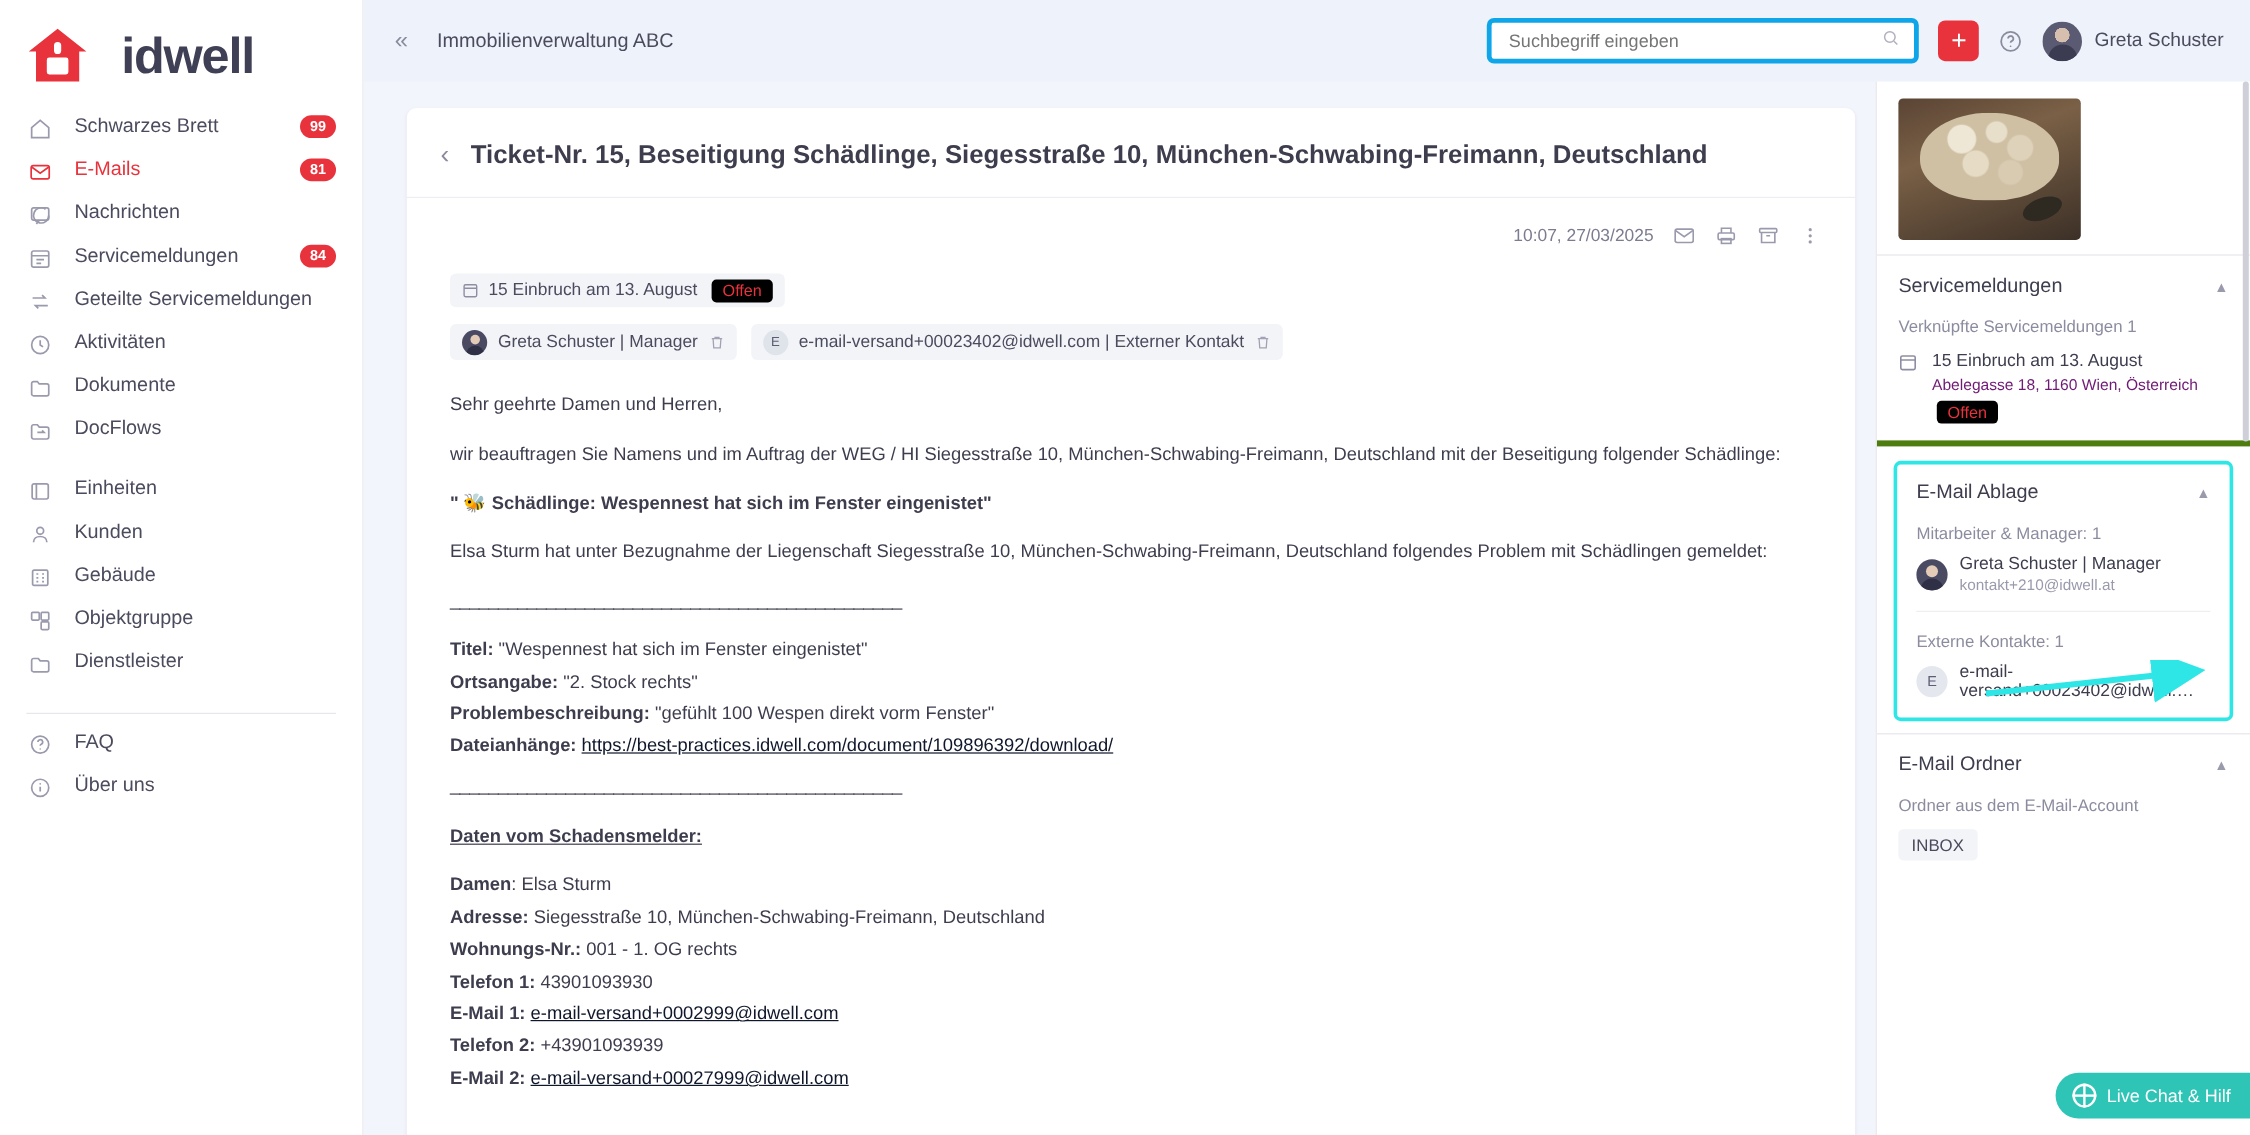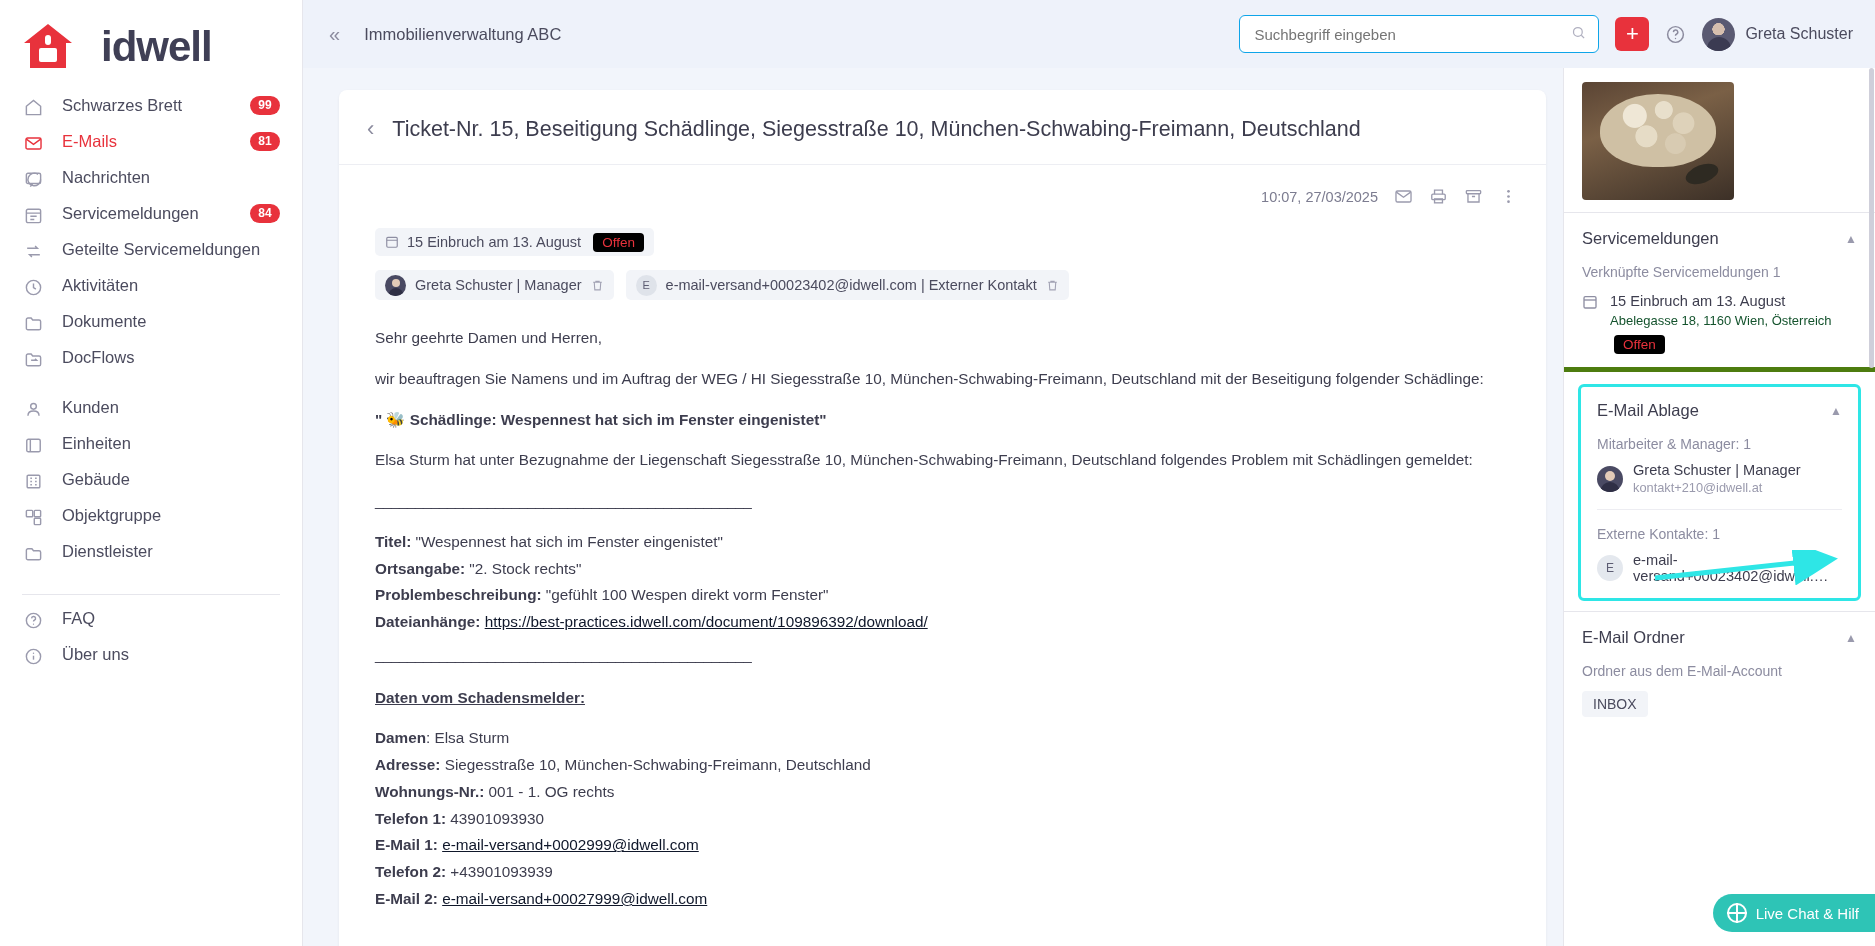--- a/index.html
+++ b/index.html
@@ -52,21 +52,21 @@
   .topbar {
     height: 68px; flex: 0 0 68px; display: flex; align-items: center;
     background: #eef2fa; padding: 0 22px 0 18px; gap: 16px;
   }
   .collapse-btn { color: #8b8b9e; font-size: 20px; cursor: pointer; padding: 0 8px; }
   .org-title { font-size: 16.5px; color: #4b4b5e; }
   .topbar-spacer { flex: 1; }
   .search-box {
     width: 360px; height: 38px; background: #fff; border-radius: 6px;
     display: flex; align-items: center; padding: 0 12px; gap: 20px;
-    border: 1px solid #0ea5e9;
+    border: 4px solid #0ea5e9;
   }
   .search-box input {
     border: 0; outline: 0; flex: 1; font-size: 15px; color: #6c6c80;
     font-family: "Liberation Sans", sans-serif; background: transparent;
   }
   .search-box .mag { color: #b0b0c0; }
   .plus-btn {
     width: 34px; height: 34px; border-radius: 6px; background: #e8323c;
     color: #fff; display: flex; align-items: center; justify-content: center;
     font-size: 22px; cursor: pointer; line-height: 1;
@@ -89,21 +89,21 @@
   .ticket-panel {
     margin: 22px 0 0 36px; background: #fff; border-radius: 8px;
     width: 1207px; height: 900px; overflow: hidden; position: relative;
     box-shadow: 0 1px 3px rgba(0,0,0,.06);
   }
   .ticket-head {
     display: flex; align-items: center; gap: 18px;
     padding: 26px 28px 22px 28px; border-bottom: 1px solid #edeef3;
   }
   .back-arrow { color: #8b8b9e; font-size: 22px; cursor: pointer; }
-  .ticket-title { font-size: 21.5px; color: #3d3d4e; font-weight: 400; }
+  .ticket-title { font-size: 21.5px; color: #3d3d4e; font-weight: 700; }
 
   .mail-body { padding: 22px 28px 0 36px; }
   .mail-meta { display: flex; align-items: flex-start; }
   .mail-from { font-size: 15px; color: #7c7c90; }
   .mail-to { font-size: 15px; color: #7c7c90; margin-top: 10px; display: flex; align-items: center; gap: 8px; }
   .mail-to b { font-weight: 400; color: #6d6d82; }
   .caret { color: #9a9aad; font-size: 11px; }
   .meta-right { margin-left: auto; display: flex; align-items: center; gap: 16px; }
   .mail-date { font-size: 14.5px; color: #7c7c90; }
   .mtool { color: #9a9aad; cursor: pointer; display: flex; align-items: center; }
@@ -176,21 +176,21 @@
   .rp-section {
     border-top: 1px solid #e6e6ec; padding: 16px 18px 14px 18px;
   }
   .rp-sec-head { display: flex; align-items: center; }
   .rp-sec-title { font-size: 16.5px; color: #3d3d4e; }
   .chev { margin-left: auto; color: #9a9aad; font-size: 12px; cursor: pointer; }
   .rp-sub { font-size: 14px; color: #8c8ca0; margin-top: 16px; }
   .linked-item { display: flex; gap: 10px; margin-top: 12px; }
   .linked-ic { color: #8e8ea2; flex: 0 0 18px; margin-top: 2px; }
   .linked-title { font-size: 14.6px; color: #3d3d4e; }
-  .linked-sub { font-size: 13px; color: #14532d; margin-top: 3px; }
+  .linked-sub { font-size: 13px; color: #701a75; margin-top: 3px; }
 
   .ablage {
     margin: 0 10px; border: 3px solid #2ee6e6; border-radius: 6px;
     padding: 14px 8px 14px 8px; position: relative; background: #fff;
   }
   .ablage .inner { padding: 0 8px; }
   .person-row { display: flex; align-items: center; gap: 10px; margin-top: 10px; }
   .person-name { font-size: 14.6px; color: #3d3d4e; }
   .person-mail { font-size: 12.8px; color: #9a9aad; margin-top: 2px; }
   .avatar-sm {
@@ -325,35 +325,35 @@
             </svg>
         </span>
         <span class="label">DocFlows</span>
       </div>
 
       <div class="nav-gap"></div>
 
       <div class="nav-item">
         <span class="ic">
           <svg width="19" height="19" viewBox="0 0 24 24" fill="none" stroke="currentColor" stroke-width="1.8">
+              <rect x="3.5" y="4" width="17" height="16" rx="2"></rect>
+              <path d="M8 4v16"></path>
+            </svg>
+        </span>
+        <span class="label">Einheiten</span>
+      </div>
+
+      <div class="nav-item">
+        <span class="ic">
+          <svg width="19" height="19" viewBox="0 0 24 24" fill="none" stroke="currentColor" stroke-width="1.8">
               <circle cx="12" cy="8" r="3.6"></circle>
               <path d="M5 20c0-3.8 3.1-6 7-6s7 2.2 7 6"></path>
             </svg>
         </span>
         <span class="label">Kunden</span>
-      </div>
-
-      <div class="nav-item">
-        <span class="ic">
-          <svg width="19" height="19" viewBox="0 0 24 24" fill="none" stroke="currentColor" stroke-width="1.8">
-              <rect x="3.5" y="4" width="17" height="16" rx="2"></rect>
-              <path d="M8 4v16"></path>
-            </svg>
-        </span>
-        <span class="label">Einheiten</span>
       </div>
 
       <div class="nav-item">
         <span class="ic">
           <svg width="19" height="19" viewBox="0 0 24 24" fill="none" stroke="currentColor" stroke-width="1.8">
               <rect x="4" y="4" width="16" height="16" rx="1.5"></rect>
               <path d="M8 8h2M14 8h2M8 12h2M14 12h2M8 16h2M14 16h2"></path>
             </svg>
         </span>
         <span class="label">Gebäude</span>

